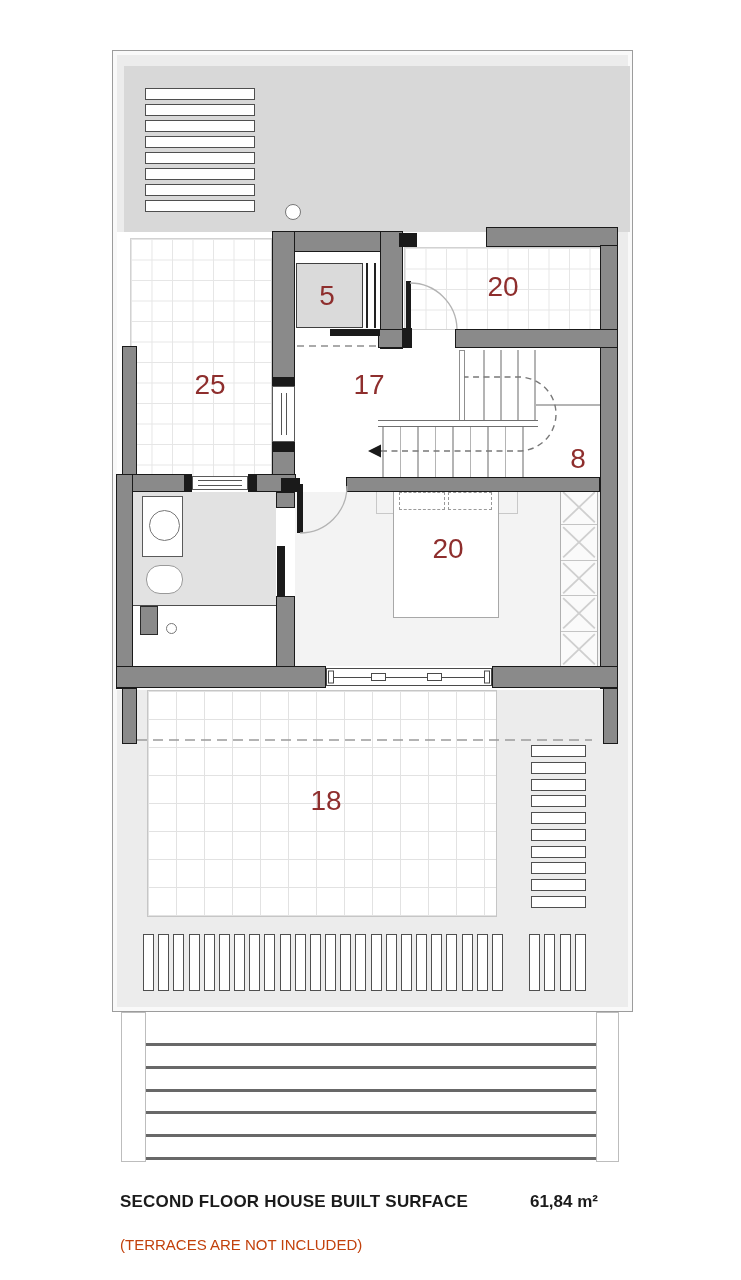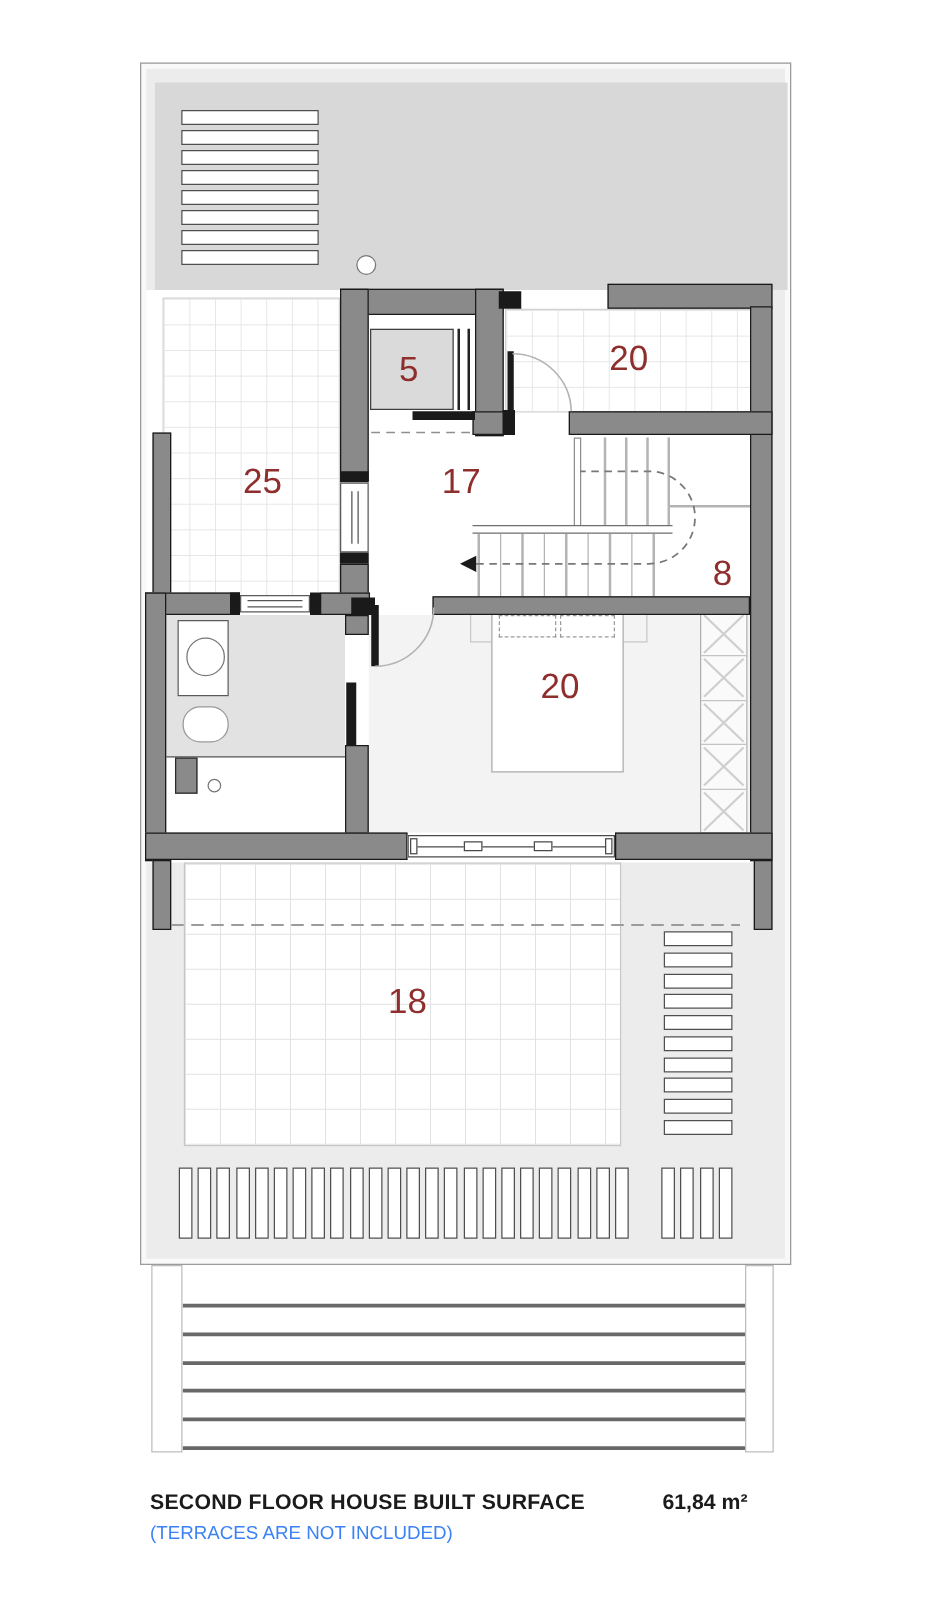--- a/index.html
+++ b/index.html
@@ -58,21 +58,21 @@
   .rail{position:absolute;height:3px;background:#686868;z-index:1;}
   
   .room-label{position:absolute;transform:translate(-50%,-50%);font-size:28px;color:#8e2e2d;
               z-index:6;white-space:nowrap;}
   #arc-overlay{position:absolute;left:0;top:0;z-index:5;pointer-events:none;}
   
   .footer{z-index:2;color:#1b1b1b;}
   .footer-row{display:flex;justify-content:space-between;align-items:flex-start;}
   .f-title{font-weight:bold;font-size:17px;letter-spacing:.2px;}
   .f-area{font-weight:bold;font-size:17px;}
-  .f-sub{font-size:15px;margin-top:6px;color:#3b82f6;}
+  .f-sub{font-size:15px;margin-top:24px;color:#c2410c;}
 </style>
 </head>
 <body>
 
 <div id="canvas">
 
   <div class="abs plate" style="left:112px;top:50px;width:521px;height:962px;"></div>
   <div class="abs band" style="left:124px;top:66px;width:506px;height:166px;"></div>
   <div class="abs cut" style="left:117px;top:232px;width:501px;height:458px;"></div>
 

